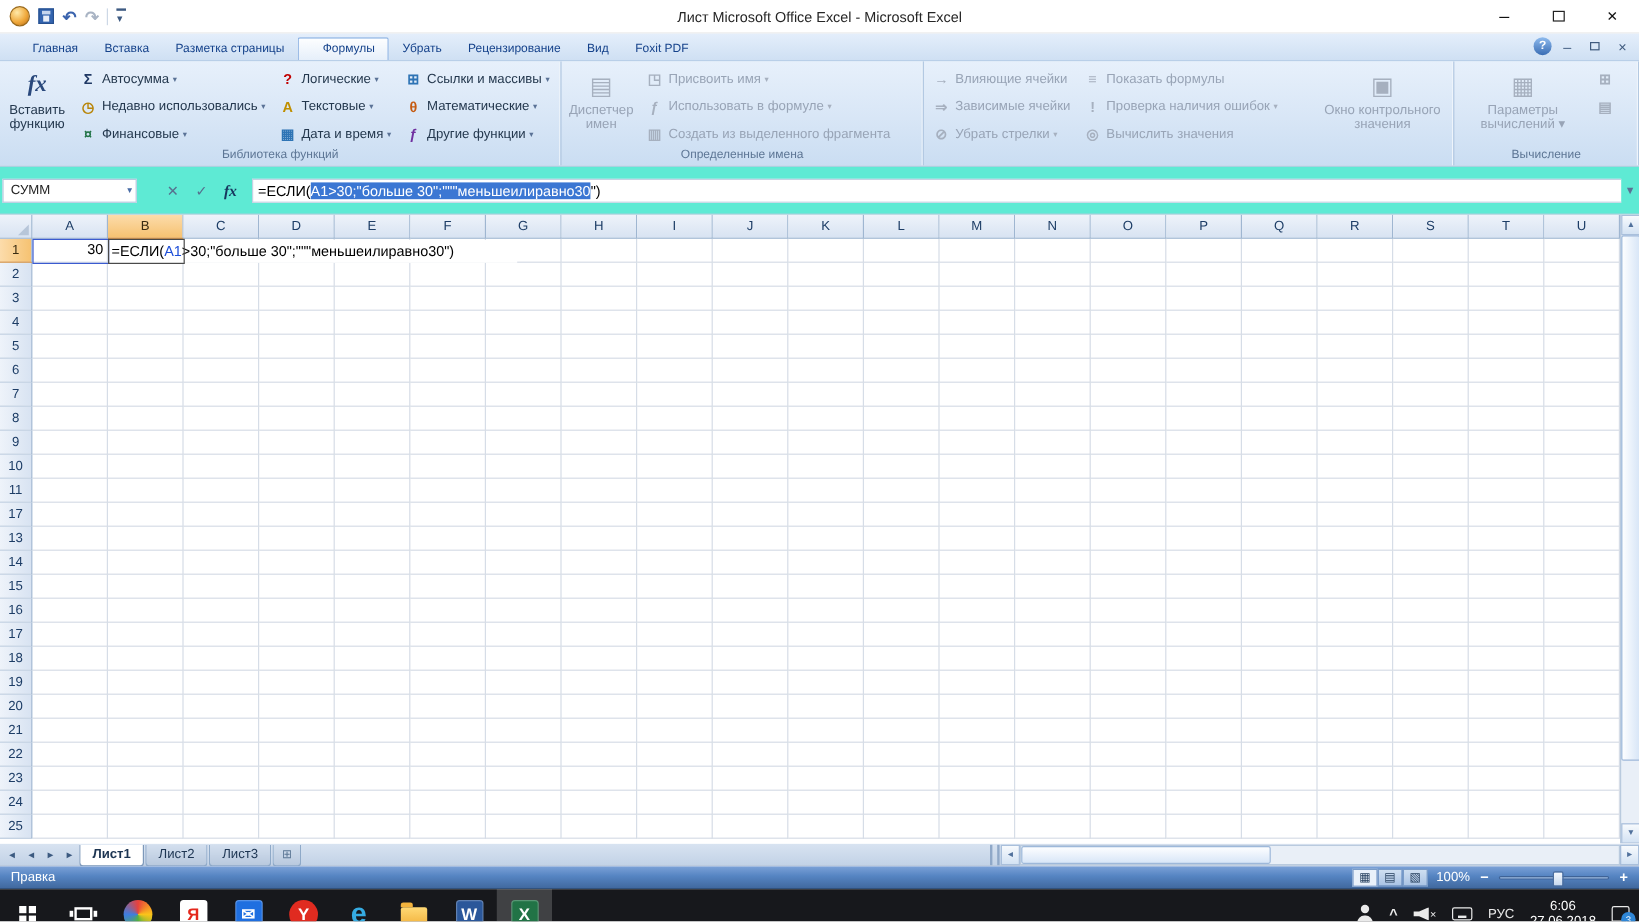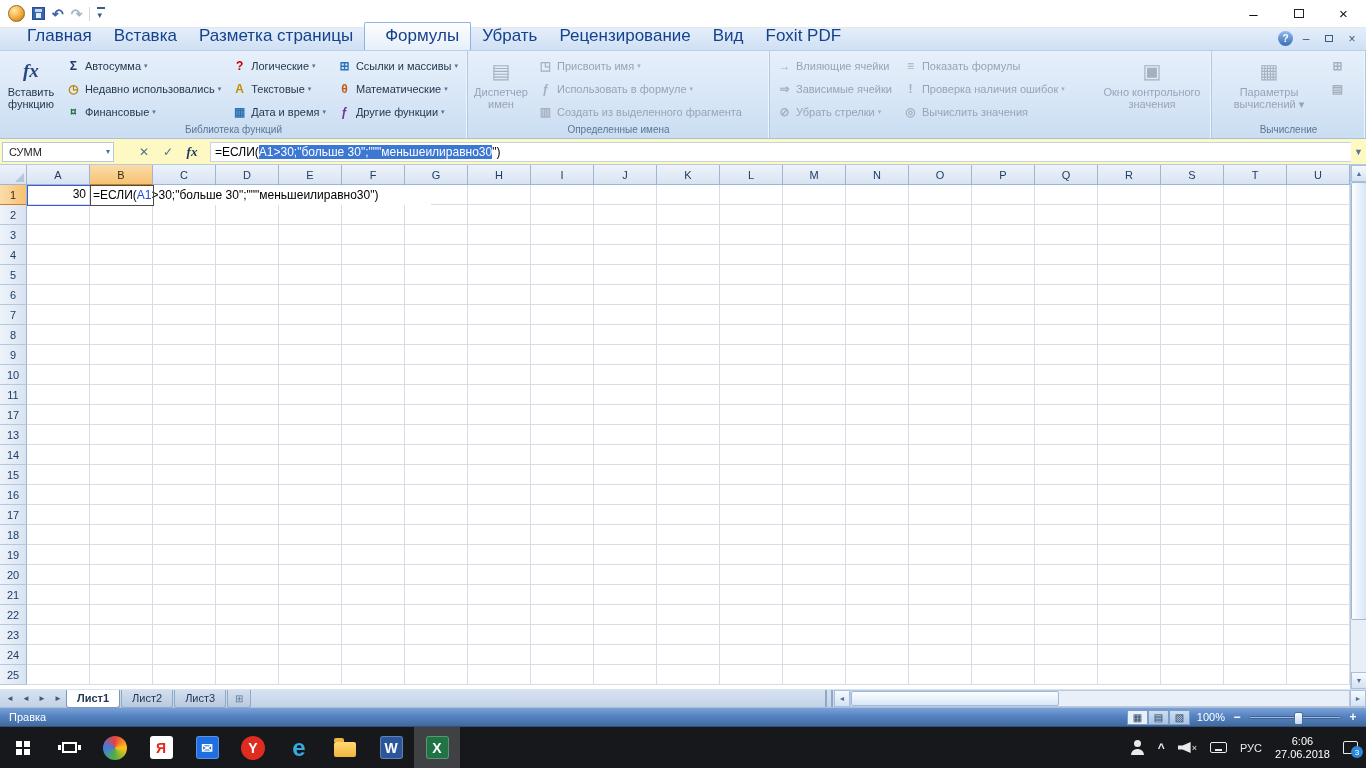--- a/index.html
+++ b/index.html
@@ -20,21 +20,21 @@
   .qat-custom{color:#3d5a82;font-size:9px;position:relative;padding-top:3px;}
   .qat-custom::before{content:"";position:absolute;top:0;left:0;width:8px;height:2px;background:#3d5a82;}
   .title{position:absolute;left:0;right:0;text-align:center;font-size:12px;color:#262626;}
   .win-controls{margin-left:auto;display:flex;z-index:2;}
   .win-btn{width:45px;height:27px;display:flex;align-items:center;justify-content:center;font-size:15px;color:#111;cursor:default;}
   .maxbox{width:10px;height:9px;border:1px solid #222;display:inline-block;}
 
   
   .tabrow{height:23px;background:linear-gradient(#e4eefb,#cfe0f3);display:flex;align-items:flex-end;padding-left:16px;position:relative;border-bottom:1px solid #b9cfe8;}
   .tabs{display:flex;align-items:flex-end;height:100%;}
-  .tab{padding:3px 11px 4px;font-size:17px;color:#15428b;white-space:nowrap;}
+  .tab{padding:3px 11px 4px;font-size:10px;color:#15428b;white-space:nowrap;}
   .tab.active{background:linear-gradient(#fdfeff,#e8f1fb 60%,#dcearfb);background:linear-gradient(#fdfeff,#e6effa);border:1px solid #8db2e3;border-bottom:none;border-radius:2px 2px 0 0;color:#15428b;padding-left:20px;}
   .tabrow-right{position:absolute;right:4px;top:3px;display:flex;align-items:center;gap:3px;}
   .helpbtn{width:15px;height:15px;border-radius:50%;background:linear-gradient(#8fbbee,#3a6db4);color:#fff;font-size:10px;font-weight:bold;display:flex;align-items:center;justify-content:center;}
   .wb-btn{width:20px;height:15px;display:flex;align-items:center;justify-content:center;color:#3f5a7e;font-size:12px;}
   .maxbox-s{width:8px;height:7px;border:1px solid #3f5a7e;display:inline-block;}
 
   
   .ribbon{height:88px;display:flex;background:linear-gradient(#e7f0fb,#d8e6f6 55%,#caddf2);border-bottom:1px solid #a8c0dc;overflow:hidden;}
   .group{height:100%;display:flex;flex-direction:column;border-right:1px solid #b3c9e2;box-shadow:inset -1px 0 0 #eef4fb;overflow:hidden;}
   .g1{width:468px}.g2{width:302px}.g3{width:442px}.g4{width:154px}
@@ -59,21 +59,21 @@
   .bigbtn{width:60px;display:flex;flex-direction:column;align-items:center;justify-content:flex-start;text-align:center;font-size:11px;color:#24384e;margin-right:3px;padding-top:2px;border-radius:2px;}
   .bigbtn.wide{width:108px;}
   .bigbtn .bl{line-height:12px;white-space:nowrap;}
   .bigbtn.disabled{color:#98a4b6;}
   .bigic{width:32px;height:30px;display:flex;align-items:center;justify-content:center;font-size:20px;color:#8d99ab;}
   .bigbtn.disabled .bigic{color:#a6b0bf;}
   .fxic{font-family:"Liberation Serif",serif;font-style:italic;font-weight:bold;font-size:19px;color:#29487c;}
   .g3 .bigbtn{margin-left:auto;}
 
   
-  .fbar{height:26px;background:#fef9c3;border-bottom:1px solid #b9cade;display:flex;align-items:center;position:relative;}
+  .fbar{height:40px;background:#5eead4;border-bottom:1px solid #b9cade;display:flex;align-items:center;position:relative;}
   .namebox{width:112px;height:20px;margin-left:2px;background:#fff;border:1px solid #b5c8de;display:flex;align-items:center;font-size:11px;color:#222;padding-left:6px;position:relative;}
   .nb-arrow{position:absolute;right:3px;top:4px;font-size:8px;color:#4a6da7;}
   .fbtns{display:flex;align-items:center;gap:8px;margin-left:22px;margin-right:10px;}
   .fbtn{font-size:12px;color:#56708e;width:16px;text-align:center;}
   .fbtn.fx{font-family:"Liberation Serif",serif;font-style:italic;font-weight:bold;color:#17375e;font-size:13px;}
   .ffield{flex:1;height:20px;background:#fff;border:1px solid #c4d3e3;border-right:none;display:flex;align-items:center;font-size:12px;color:#000;padding-left:4px;white-space:nowrap;overflow:hidden;}
   .fsel{background:#3b77d3;color:#fff;}
   .fexpand{width:15px;text-align:center;color:#5a7296;font-size:9px;}
 
   
@@ -162,20 +162,21 @@
 
   <div class="titlebar" data-name="title-bar">
     <div class="qat" data-name="quick-access-toolbar">
       <span class="qat-office" data-name="office-button"></span>
       <span class="qat-save" data-name="save-icon"></span>
       <span class="qat-undo" data-name="undo-icon">↶</span>
       <span class="qat-redo" data-name="redo-icon">↷</span>
       <span class="qat-sep" data-name="qat-separator"></span>
       <span class="qat-custom" data-name="customize-quick-access-icon">▾</span>
     </div>
+    <div class="title" data-name="window-title">Лист Microsoft Office Excel  -  Microsoft Excel</div>
     <div class="win-controls" data-name="window-controls">
       <span class="win-btn" data-name="minimize-button">–</span>
       <span class="win-btn" data-name="maximize-button">
           <span class="maxbox" data-name="maximize-icon"></span>
         </span>
       <span class="win-btn" data-name="close-button">×</span>
     </div>
   </div>
 
   <div class="tabrow" data-name="ribbon-tab-row">

